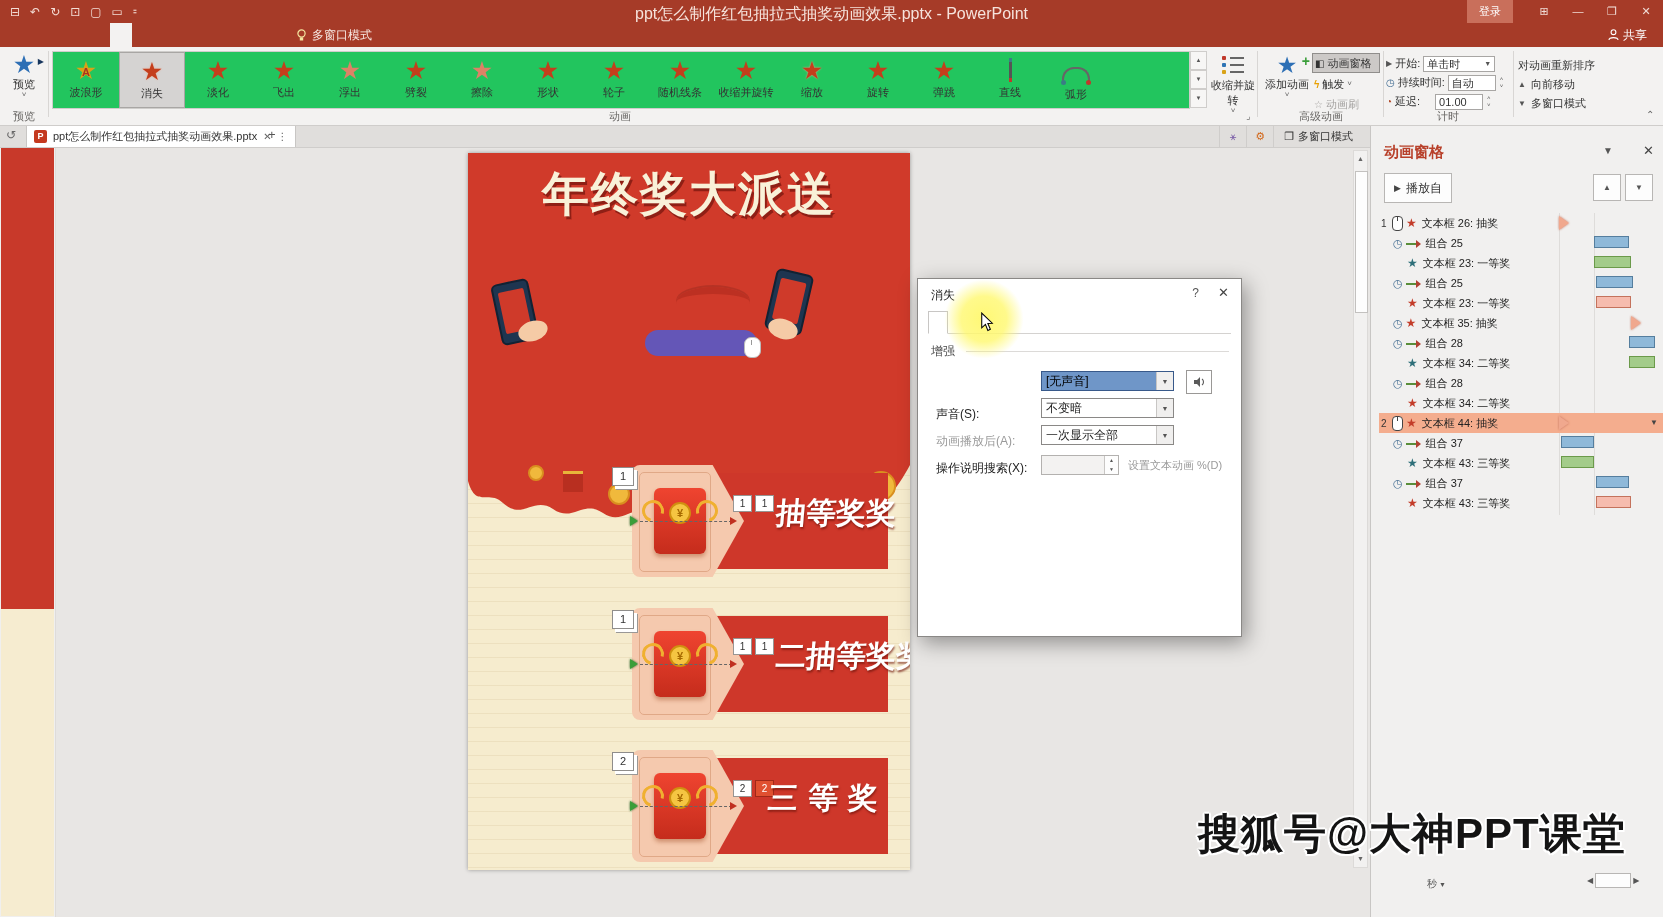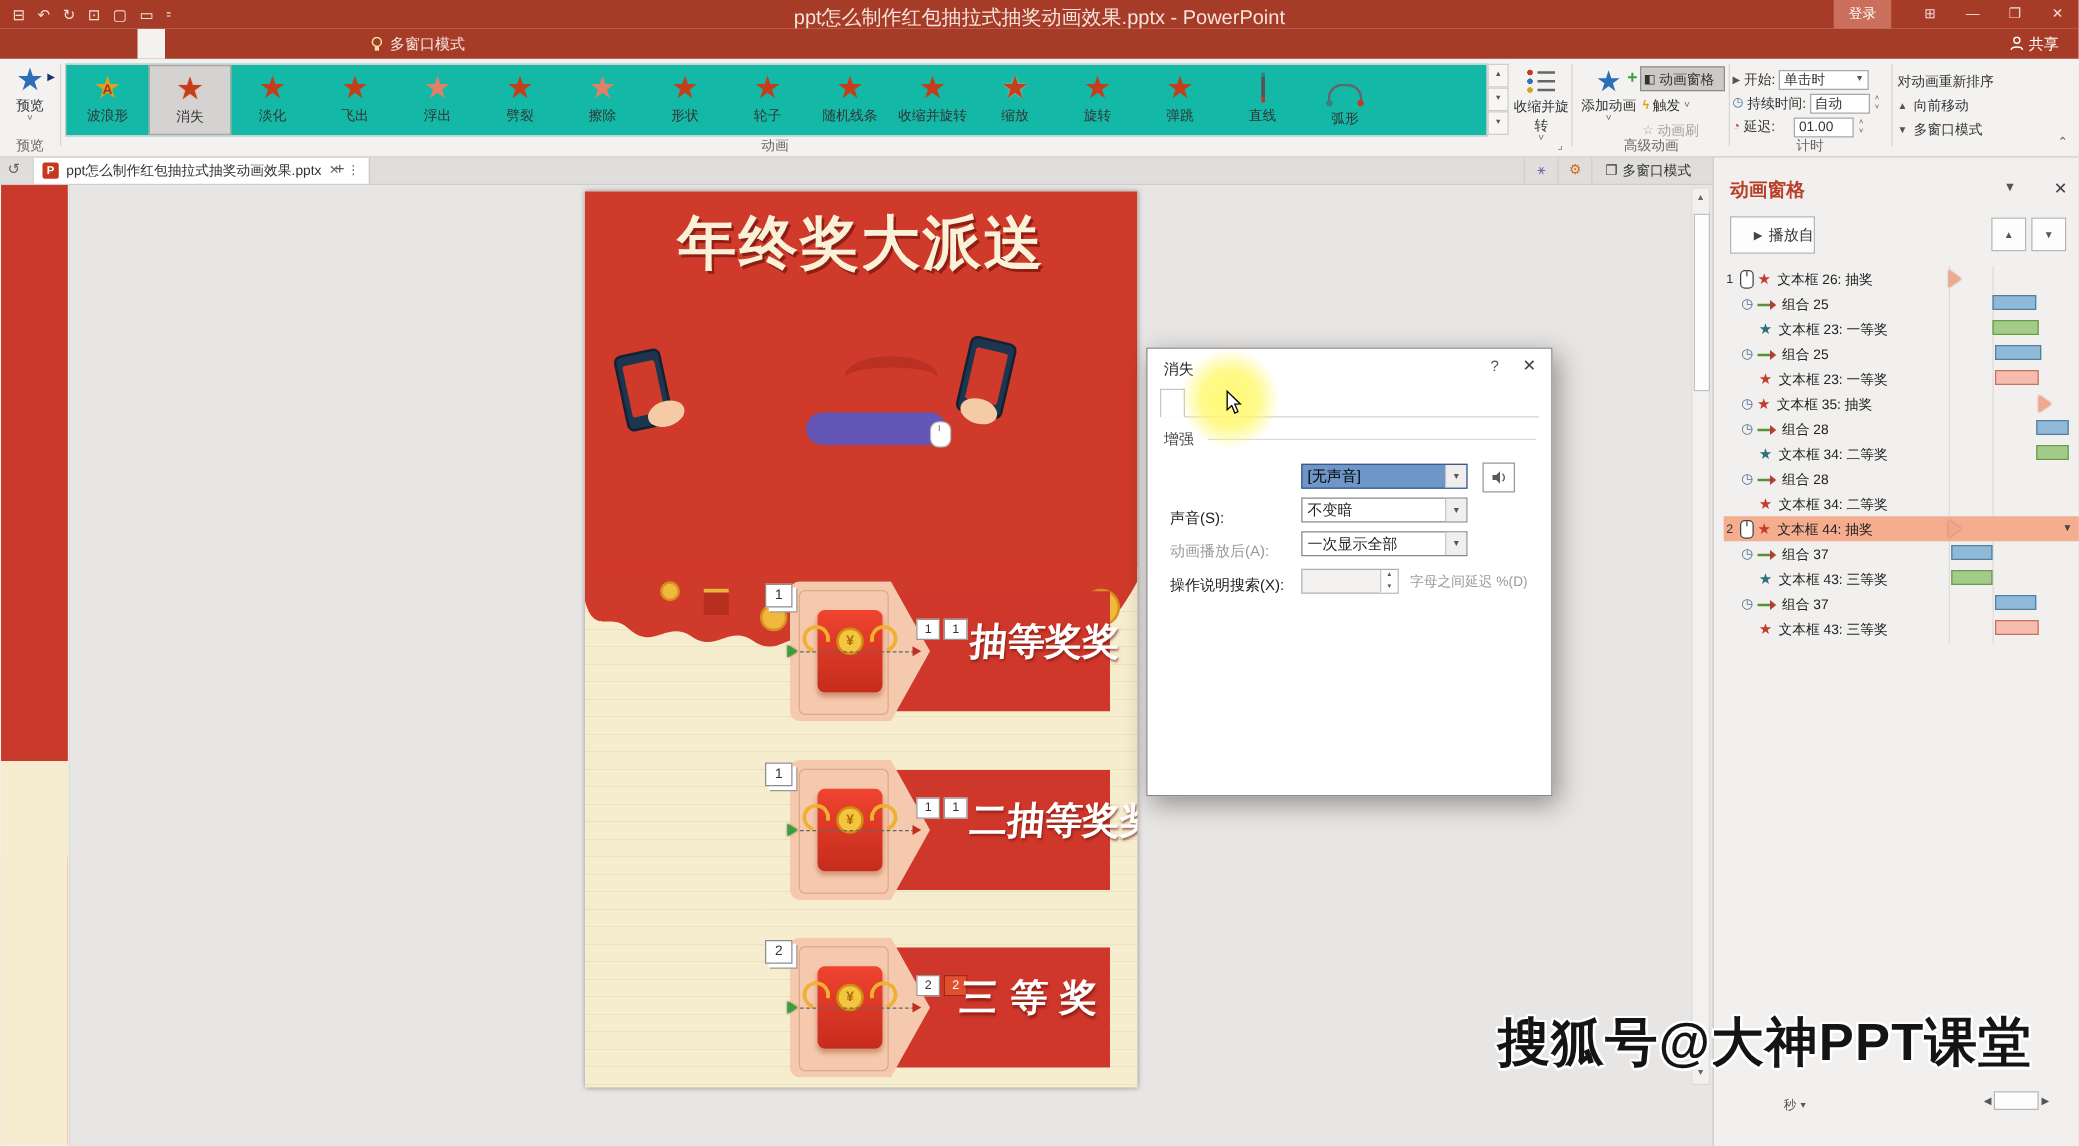--- a/index.html
+++ b/index.html
@@ -31,21 +31,21 @@
   
   .ribbon{position:absolute;left:0;top:47px;width:100%;height:78px;background:#f3f2f1;border-bottom:1px solid #cfcdcb;z-index:18;}
   .grp-label{position:absolute;top:62px;font-size:11px;color:#6a6866;text-align:center;}
   .vdiv{position:absolute;top:4px;height:66px;width:1px;background:#d8d6d4;}
 
   .preview-block{position:absolute;left:2px;top:4px;width:44px;text-align:center;font-size:11px;color:#333;}
   .preview-star{font-size:25px;color:#2d6fb5;line-height:26px;position:relative;display:block;}
   .preview-star::after{content:"▶";position:absolute;font-size:8px;color:#17365d;right:2px;bottom:2px;}
   .caret{font-size:8px;color:#666;display:block;line-height:6px;}
 
-  .gallery{position:absolute;left:52px;top:4px;width:1136px;height:56px;background:#14b8a6;border:1px solid #cfcdcb;
+  .gallery{position:absolute;left:52px;top:4px;width:1136px;height:56px;background:#22c55e;border:1px solid #cfcdcb;
     display:flex;align-items:stretch;overflow:hidden;}
   .g-item{width:66px;text-align:center;padding-top:3px;font-size:11px;color:#333;box-sizing:border-box;}
   .g-item.sel{background:#d5d3d2;border:1px solid #a8a6a4;}
   .g-icon{display:block;height:30px;line-height:30px;font-size:25px;color:#c43e1c;position:relative;}
   .g-icon::before{content:"★";}
   .ic-gold .g-icon{color:#d9a318;}
   .ic-gold .g-icon::after{content:"A";position:absolute;left:50%;top:55%;transform:translate(-50%,-50%);
     font-size:11px;font-weight:bold;color:#a83420;}
   .ic-star-light .g-icon{color:#dd8266;}
   .ic-burst .g-icon{color:#c43e1c;text-shadow:0 0 2px #e8a48c;}
@@ -202,21 +202,21 @@
   .spotlight{position:absolute;left:26px;top:0px;width:80px;height:80px;border-radius:50%;z-index:60;pointer-events:none;
     background:radial-gradient(circle,rgba(255,248,110,.95) 0%,rgba(255,248,110,.8) 40%,rgba(255,248,110,0) 70%);}
   .cursor{position:absolute;left:62px;top:33px;z-index:61;}
 
   
   .pane{position:absolute;left:1370px;top:125px;right:0;bottom:0;background:#f1f0ef;border-left:1px solid #c8c6c4;z-index:10;}
   .pane-title{position:absolute;left:13px;top:18px;font-size:15px;font-weight:bold;color:#b8402a;}
   .pane-min{position:absolute;left:232px;top:20px;font-size:10px;color:#555;}
   .pane-close{position:absolute;left:272px;top:18px;font-size:13px;color:#444;}
   .play-btn{position:absolute;left:13px;top:48px;width:66px;height:28px;background:#fdfdfd;border:1px solid #b8b6b4;
-    font-size:12px;color:#333;display:flex;align-items:center;justify-content:flex-end;gap:5px;}
+    font-size:12px;color:#333;display:flex;align-items:center;justify-content:center;gap:5px;}
   .play-btn::before{content:"▶";font-size:9px;color:#444;}
   .pud{position:absolute;top:49px;width:28px;height:27px;background:#fdfdfd;border:1px solid #b8b6b4;
     text-align:center;line-height:26px;font-size:8px;color:#555;box-sizing:border-box;}
   .pud.up{left:222px;} .pud.dn{left:254px;}
   .tl-grid{position:absolute;top:88px;width:1px;height:302px;background:#dedcda;}
   .plist{position:absolute;left:8px;top:88px;width:285px;}
   .prow{height:20px;display:flex;align-items:center;font-size:11px;color:#222;position:relative;box-sizing:border-box;white-space:nowrap;}
   .prow.sel{background:#f4ad8e;}
   .p-num{width:11px;font-size:10px;color:#333;}
   .p-ico{display:inline-block;margin-right:3px;line-height:1;}
@@ -647,21 +647,21 @@
     <span>一次显示全部</span>
     <span class="dd">▼</span>
   </div>
 
   <div class="dspin">
     <span class="ud">
         <span>▲</span>
         <span>▼</span>
       </span>
   </div>
-  <div class="dhint">字母之间延迟 %(D)</div>
+  <div class="dhint">设置文本动画 %(D)</div>
 
 </div>
 
 <div class="pane">
   <div class="pane-title">动画窗格</div>
   <div class="pane-min">▼</div>
   <div class="pane-close">✕</div>
   <div class="play-btn">
     <span>播放自</span>
   </div>

